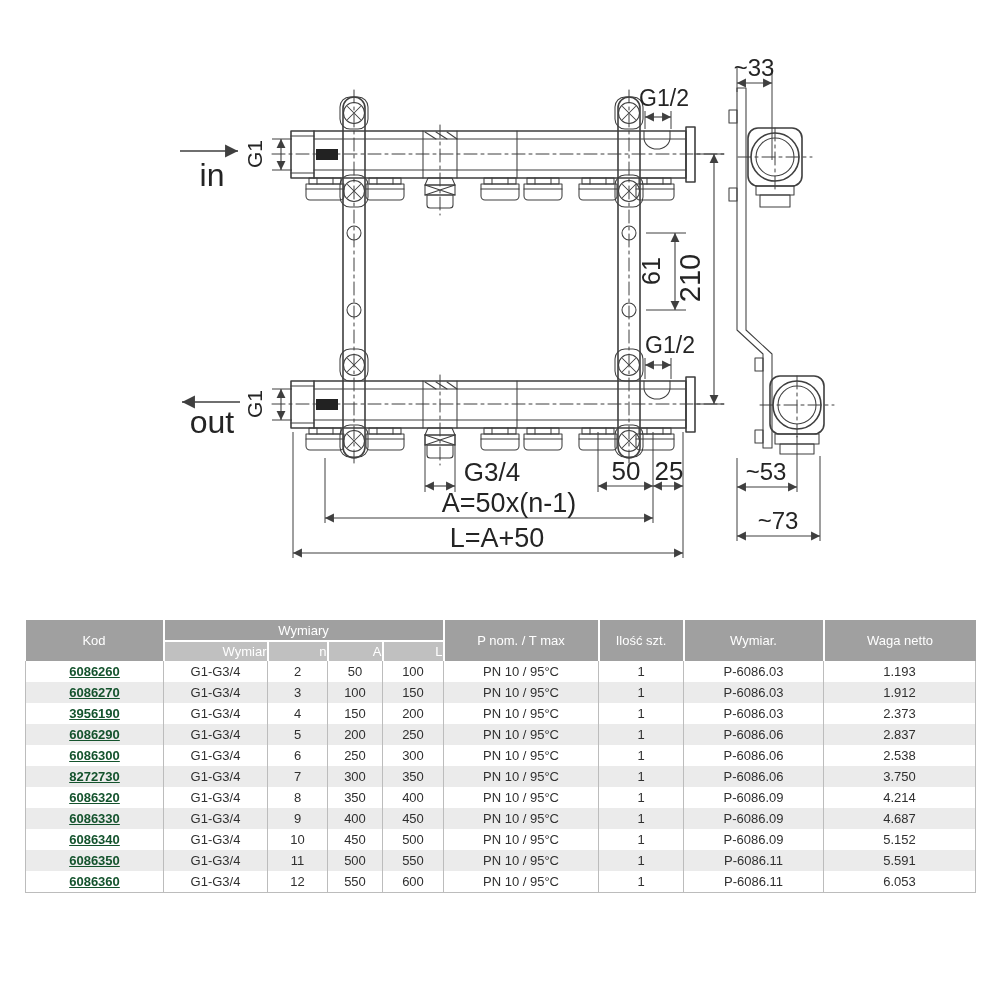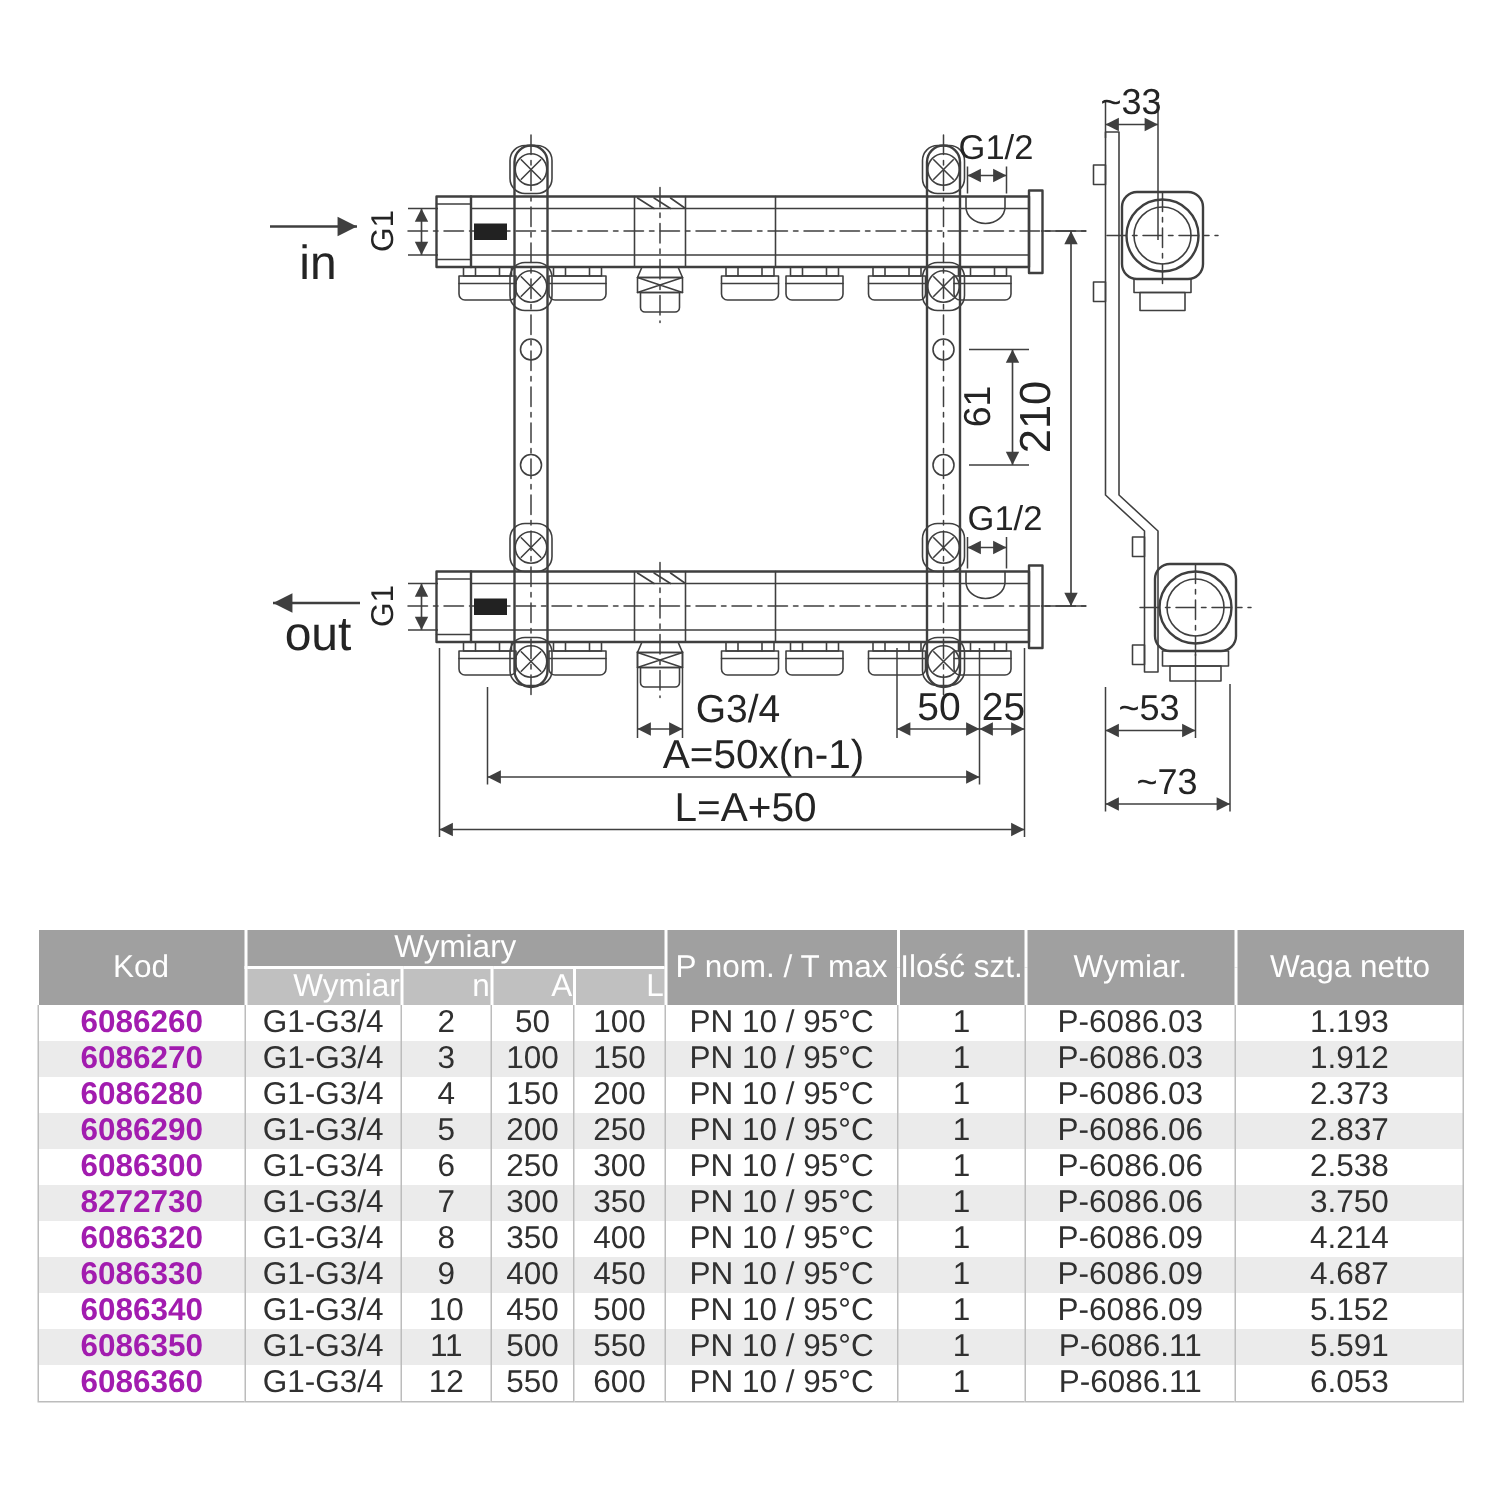--- a/index.html
+++ b/index.html
@@ -9,27 +9,27 @@
   .drawing-wrap { width:1000px; height:610px; }
   svg .ln   { stroke:#3f3f3f; stroke-width:1.6; fill:none; stroke-linejoin:round; stroke-linecap:round; }
   svg .thin { stroke-width:1.05; }
   svg .cline{ stroke:#3f3f3f; stroke-width:1; fill:none; stroke-dasharray:13 4 3 4; }
   svg .ext  { stroke:#3f3f3f; stroke-width:1; fill:none; }
   svg .dim2 { stroke:#3f3f3f; stroke-width:1.1; fill:none; marker-start:url(#arr); marker-end:url(#arr); }
   svg .dim1 { stroke:#3f3f3f; stroke-width:1.6; fill:none; marker-end:url(#arr); }
   svg text.dtxt { fill:#242424; }
 
   
-  table.spec { border-collapse:collapse; table-layout:fixed; width:950px; margin:10px 0 0 25px; font-size:21px; }
+  table.spec { border-collapse:collapse; table-layout:fixed; width:950px; margin:10px 0 0 25px; font-size:13px; }
   table.spec th { color:#fff; font-weight:normal; padding:0; border-right:2px solid #fff; }
   table.spec th.hdark  { background:#a0a0a0; height:20px; }
   table.spec th.hlight { background:#c0c0c0; height:19px; border-top:2px solid #fff;text-align:right; }
   table.spec td { text-align:center; height:21px; padding:0; border-left:1px solid #bcbcbc; border-right:1px solid #bcbcbc; color:#303030; background:#fff; }
   table.spec tr.alt td { background:#ebebeb; }
-  table.spec td.kod { font-weight:bold; color:#a21caf; }
+  table.spec td.kod { font-weight:bold; color:#14532d;text-decoration:underline; }
   table.spec tbody { border-bottom:1px solid #bcbcbc; }
 </style>
 </head>
 <body>
 
 <div class="drawing-wrap">
 <svg width="1000" height="610" viewBox="0 0 1000 610">
   <defs>
     <marker id="arr" viewBox="0 0 10 10" refX="9.5" refY="5" markerWidth="9" markerHeight="9" orient="auto-start-reverse">
       <path d="M0.5,0.5 L9.5,5 L0.5,9.5 z" fill="#3f3f3f"></path>
@@ -219,21 +219,21 @@
     <td>G1-G3/4</td>
     <td>3</td>
     <td>100</td>
     <td>150</td>
     <td>PN 10 / 95°C</td>
     <td>1</td>
     <td>P-6086.03</td>
     <td>1.912</td>
   </tr>
       <tr>
-    <td class="kod">6086280</td>
+    <td class="kod">3956190</td>
     <td>G1-G3/4</td>
     <td>4</td>
     <td>150</td>
     <td>200</td>
     <td>PN 10 / 95°C</td>
     <td>1</td>
     <td>P-6086.03</td>
     <td>2.373</td>
   </tr>
       <tr class="alt">

